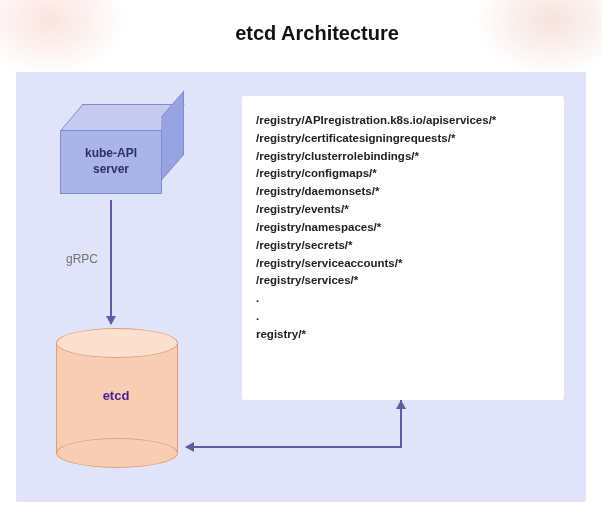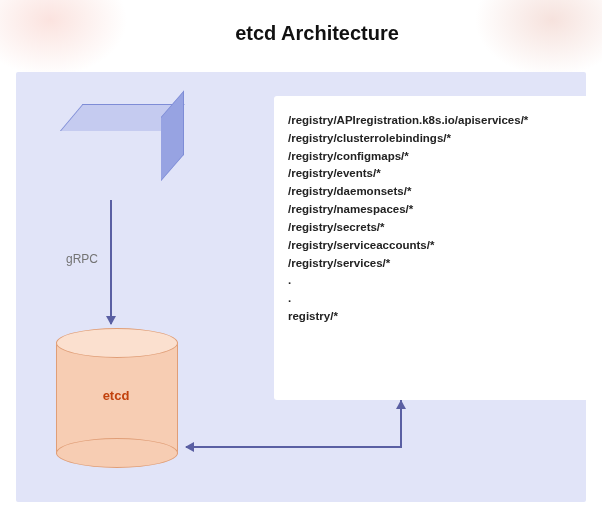--- a/index.html
+++ b/index.html
@@ -53,30 +53,29 @@
   .grpc{position:absolute;top:180px;left:50px;font-size:12px;color:#737373;}
   
   .cyl{position:absolute;top:256px;left:40px;width:120px;height:140px;}
   .cyl-body{position:absolute;top:14px;left:0;width:120px;height:112px;
     background:#f7cdb3;border:1px solid #e09e77;border-top:none;border-bottom:none;}
   .cyl-top{position:absolute;top:0;left:0;width:120px;height:28px;border-radius:50%;
     background:#fbe0cf;border:1px solid #e09e77;}
   .cyl-bot{position:absolute;bottom:0;left:0;width:120px;height:28px;border-radius:50%;
     background:#f7cdb3;border:1px solid #e09e77;}
   .cyl-label{position:absolute;top:60px;left:0;width:120px;text-align:center;
-    font-size:13px;font-weight:600;color:#c2410c;}
+    font-size:13px;font-weight:600;color:#4c1d95;}
   
   .panel{
     position:absolute;top:24px;left:226px;width:322px;height:304px;
     background:#fff;border-radius:3px;
     padding:16px 14px;box-sizing:border-box;
     font-size:11.5px;font-weight:600;color:#222;
     line-height:1.55;
     font-family:Arial,Helvetica,sans-serif;
-    margin-left:32px;
   }
   .panel div{white-space:nowrap;}
   
   .con-v{position:absolute;top:328px;left:384px;width:2px;height:46px;background:#5a5fa3;}
   .con-h{position:absolute;top:374px;left:170px;width:216px;height:2px;background:#5a5fa3;}
   .con-h:before{content:"";position:absolute;left:-1px;top:-4px;
     border-top:5px solid transparent;border-bottom:5px solid transparent;
     border-right:9px solid #5a5fa3;}
   .con-v:before{content:"";position:absolute;top:0;left:-4px;
     border-left:5px solid transparent;border-right:5px solid transparent;
@@ -88,38 +87,40 @@
 <div class="tint-tl"></div>
 <div class="tint-tr"></div>
 
 <div class="title">etcd Architecture</div>
 
 <div class="canvas">
 
   <div class="cube">
     <div class="cube-top"></div>
     <div class="cube-side"></div>
+    <div class="cube-front">kube-API<br>server</div>
   </div>
 
   <div class="arrow1"></div>
   <div class="grpc">gRPC</div>
 
   <div class="cyl">
     <div class="cyl-body"></div>
     <div class="cyl-bot"></div>
     <div class="cyl-top"></div>
     <div class="cyl-label">etcd</div>
   </div>
 
   <div class="panel">
       <div>/registry/APIregistration.k8s.io/apiservices/*</div>
+      <div>/registry/certificatesigningrequests/*</div>
       <div>/registry/clusterrolebindings/*</div>
       <div>/registry/configmaps/*</div>
+      <div>/registry/daemonsets/*</div>
       <div>/registry/events/*</div>
-      <div>/registry/daemonsets/*</div>
       <div>/registry/namespaces/*</div>
       <div>/registry/secrets/*</div>
       <div>/registry/serviceaccounts/*</div>
       <div>/registry/services/*</div>
       <div>.</div>
       <div>.</div>
       <div>registry/*</div>
     </div>
 
   <div class="con-v"></div>

